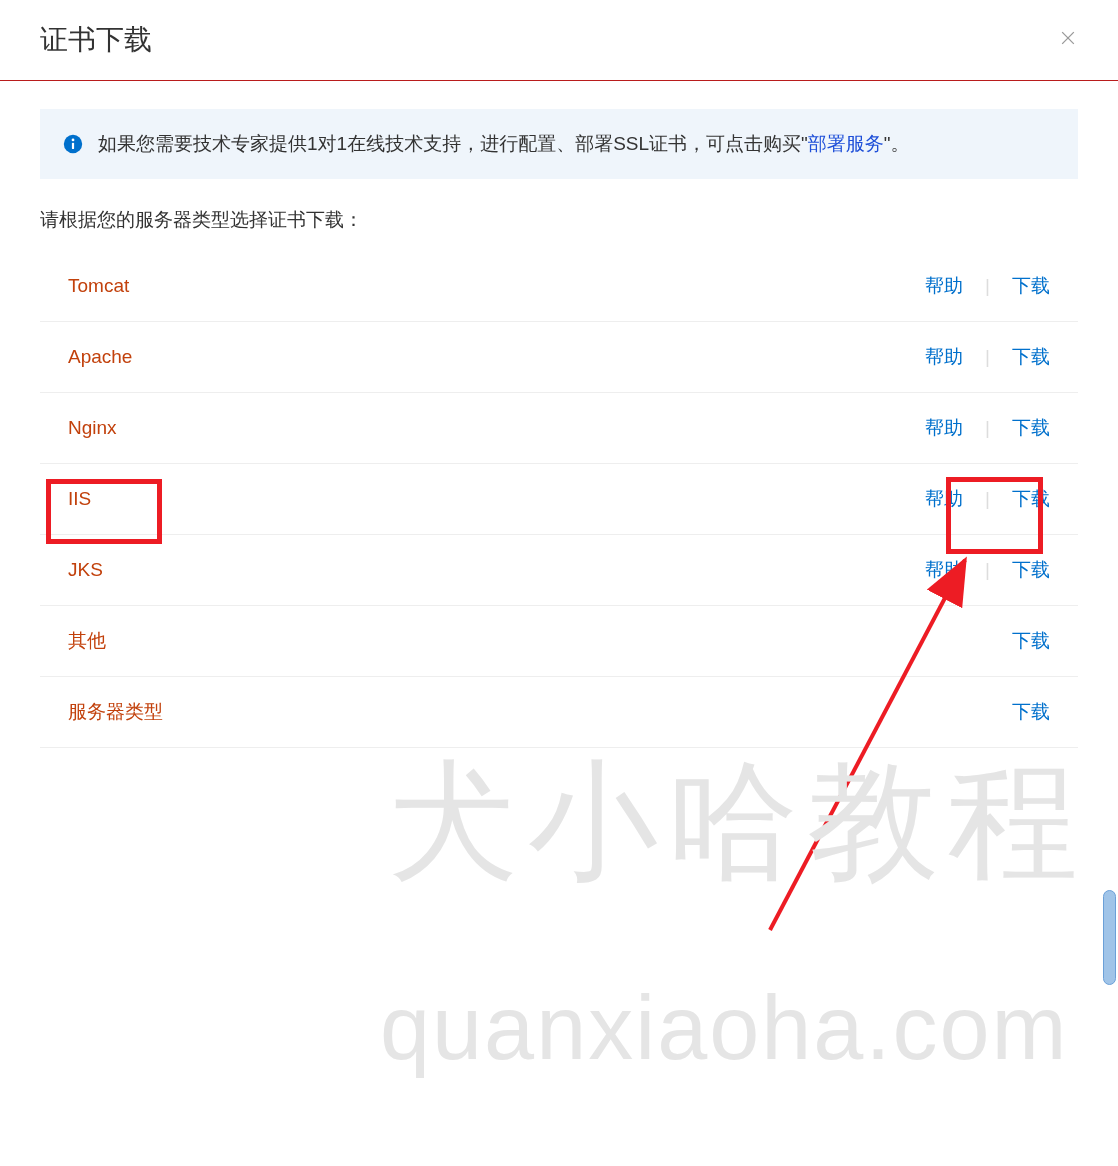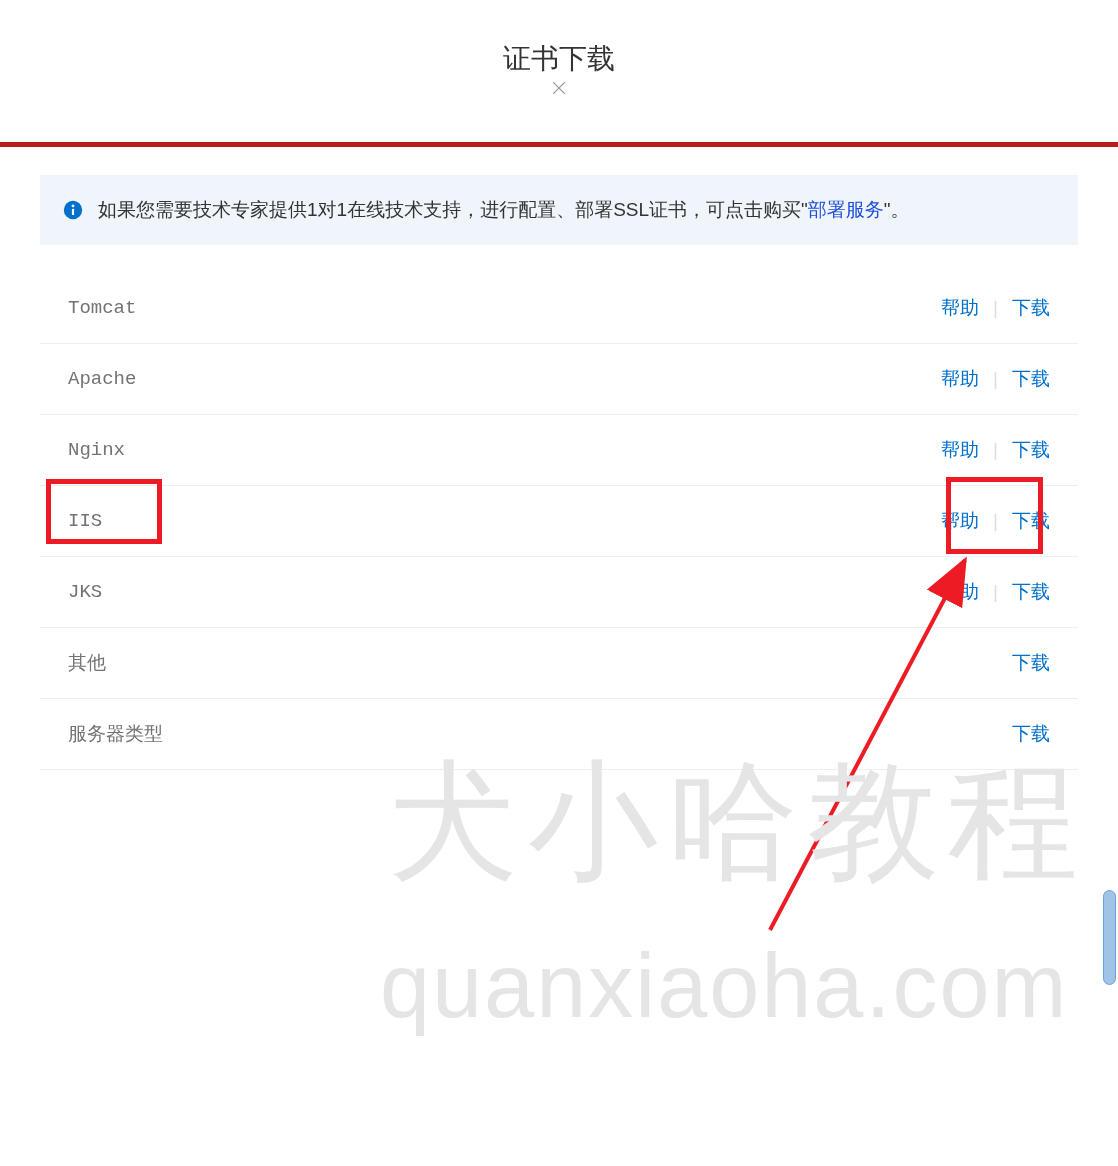--- a/index.html
+++ b/index.html
@@ -12,23 +12,22 @@
       background: #fff;
       width: 1118px;
       height: 1166px;
       position: relative;
       overflow: hidden;
     }
     .modal-header {
       display: flex;
       justify-content: space-between;
       align-items: center;
-      padding: 40px 40px;
-      border-bottom: 5px solid #b91c1c;
-      flex-direction: column;
+      padding: 21px 40px;
+      border-bottom: 1px solid #b91c1c;
     }
     .modal-title {
       font-size: 28px;
       font-weight: 500;
       color: #333;
     }
     .close-icon {
       width: 20px;
       height: 20px;
       cursor: pointer;
@@ -80,27 +79,26 @@
     }
     .table-row {
       display: flex;
       justify-content: space-between;
       align-items: center;
       padding: 22px 28px;
       border-bottom: 1px solid #eee;
     }
     .table-cell-name {
       font-size: 19px;
-      color: #737373;
-      font-family: Liberation Mono, monospace;
+      color: #c2410c;
     }
     .table-cell-actions {
       display: flex;
       align-items: center;
-      gap: 0;
+      gap: 8px;
     }
     .action-link {
       font-size: 19px;
       color: #0070cc;
       cursor: pointer;
     }
     .action-divider {
       color: #ddd;
       margin: 0 14px;
       font-size: 19px;
@@ -138,21 +136,21 @@
     }
     .watermark-cn {
       font-size: 130px;
       left: 388px;
       top: 735px;
       letter-spacing: 10px;
     }
     .watermark-en {
       font-size: 90px;
       left: 380px;
-      top: 935px;
+      top: 977px;
       letter-spacing: 2px;
     }
     .scrollbar-thumb {
       position: absolute;
       right: 2px;
       top: 890px;
       width: 13px;
       height: 95px;
       background: #a0c4e8;
       border: 1px solid #6ba0d8;
@@ -177,20 +175,21 @@
     <svg class="info-icon" viewBox="0 0 24 24">
       <circle cx="12" cy="12" r="10" fill="#0070cc"></circle>
       <circle cx="12" cy="7.5" r="1.5" fill="#fff"></circle>
       <rect x="10.8" y="10.5" width="2.4" height="7" fill="#fff" rx="1"></rect>
     </svg>
     <div class="info-text">
       <span>如果您需要技术专家提供1对1在线技术支持，进行配置、部署SSL证书，可点击购买"</span><span class="info-link">部署服务</span><span>"。</span>
     </div>
   </div>
 
+  <div class="subtitle">请根据您的服务器类型选择证书下载：</div>
 
   <div class="table">
     <div id="table-rows">
         <div class="table-row">
           <div class="table-cell-name">Tomcat</div>
           <div class="table-cell-actions">
             <span class="action-link">帮助</span>
             <span class="action-divider">|</span>
             <span class="action-link">下载</span>
           </div>

